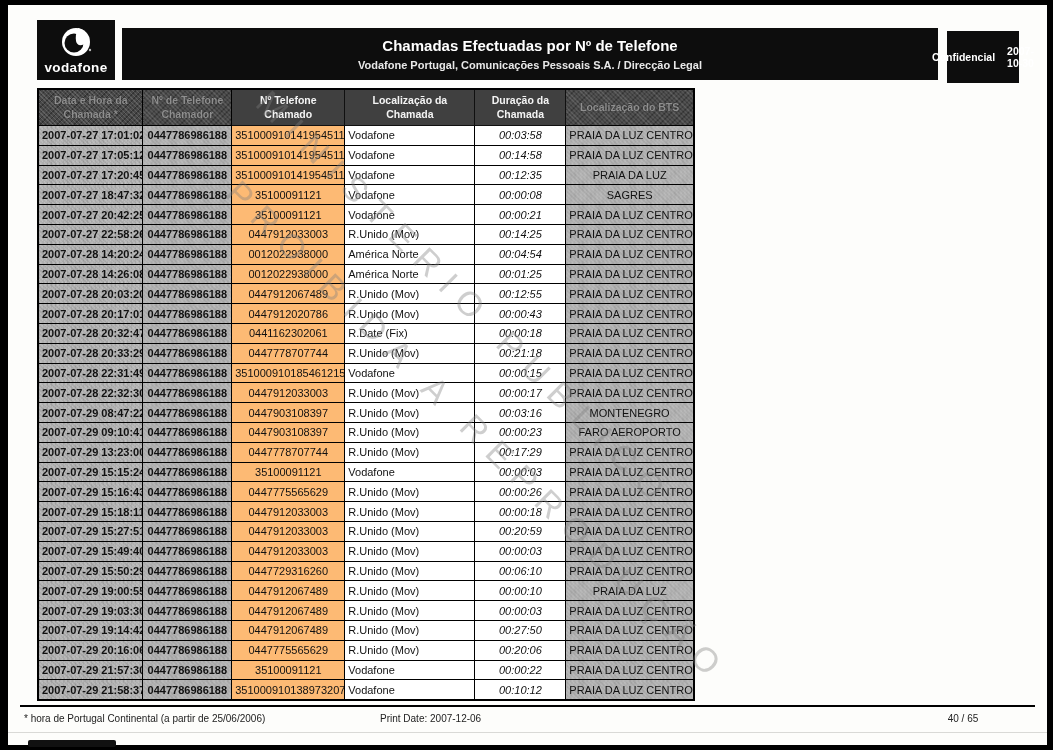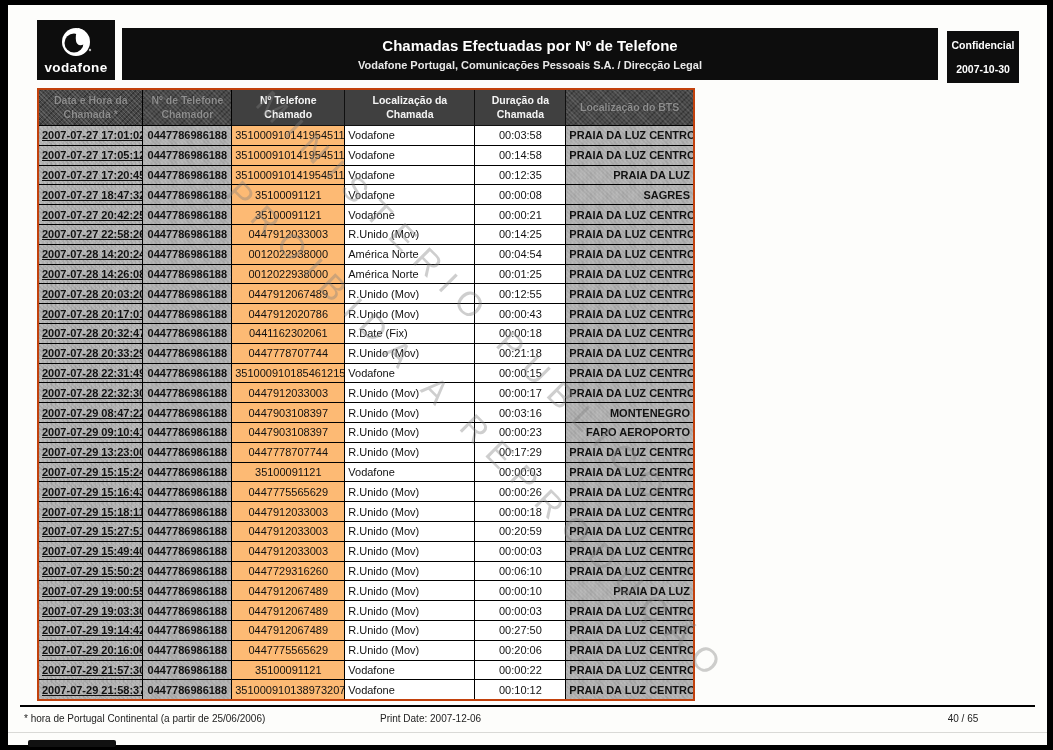--- a/index.html
+++ b/index.html
@@ -21,29 +21,29 @@
   .logo-word{color:#fff;font-size:13.5px;font-weight:700;letter-spacing:.4px;margin-top:-2px;}
   .title-bar{
     position:absolute;left:114px;top:23px;width:816px;height:52px;
     background:#0d0d0d;color:#fff;display:flex;flex-direction:column;
     align-items:center;justify-content:center;
   }
   .doc-title{font-size:15px;font-weight:700;margin-bottom:5px;}
   .doc-subtitle{font-size:11px;font-weight:700;color:#e8e8e8;}
   .conf-box{
     position:absolute;left:939px;top:26px;width:72px;height:52px;
-    background:#0d0d0d;color:#fff;display:flex;flex-direction:column;
+    background:#0d0d0d;color:#fff;display:flex;flex-direction:row;
     align-items:center;justify-content:center;gap:12px;
     font-size:10.5px;font-weight:700;
   }
   
   table.calls{
     position:absolute;left:29px;top:83px;width:658px;
     border-collapse:collapse;table-layout:fixed;
-    border:2px solid #c2410c;
+    border:2px solid #000000;
   }
   table.calls th, table.calls td{
     border:1px solid #000;padding:0 3px;overflow:hidden;white-space:nowrap;
   }
   table.calls th{
     height:35px;font-size:10.5px;font-weight:700;text-align:center;
     white-space:pre-line;line-height:1.25;
   }
   .hdr-black{background:#404040;color:#f4f4f4;border-color:#101010 !important;}
   .hdr-tex{
@@ -54,26 +54,26 @@
     color:#8f8f8f;text-shadow:0 0 1px rgba(0,0,0,.6);
   }
   table.calls td{height:18.8px;font-size:11px;color:#111;}
   .tex{
     background-color:#b2b2b2;
     background-image:
       repeating-linear-gradient(45deg, rgba(0,0,0,.10) 0 1px, transparent 1px 3px),
       repeating-linear-gradient(-45deg, rgba(255,255,255,.16) 0 1px, transparent 1px 2px),
       repeating-linear-gradient(90deg, rgba(0,0,0,.06) 0 1px, transparent 1px 4px);
   }
-  td.c0{font-size:10.5px;font-weight:700;text-align:center;text-decoration:underline;}
+  td.c0{font-size:10.5px;font-weight:700;text-align:center;}
   td.c1{font-size:10.5px;font-weight:700;text-align:center;margin-left:16px;}
   td.c2{text-align:center;font-size:10.5px;background:#fdba74;}
   td.c3{text-align:left;background:#fff;padding-left:5px;}
-  td.c4{text-align:center;background:#fff;}
-  td.c5{font-size:10.5px;font-weight:700;text-align:right;padding-left:4px;margin-top:6px;}
+  td.c4{text-align:center;background:#fff;font-style:italic;}
+  td.c5{font-size:10.5px;font-weight:400;text-align:center;padding-left:4px;margin-top:6px;}
   
   .wm{
     position:absolute;z-index:5;pointer-events:none;
     font-size:34px;font-weight:400;letter-spacing:12px;
     color:rgba(125,125,125,.38);
     transform-origin:left top;transform:rotate(45deg);
     white-space:nowrap;
   }
   .wm1{left:268px;top:78px;}
   .wm2{left:238px;top:168px;}

